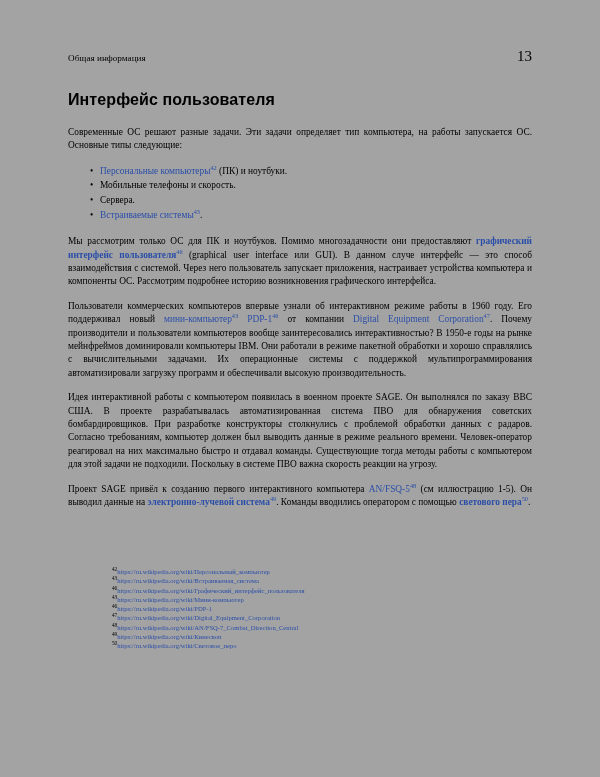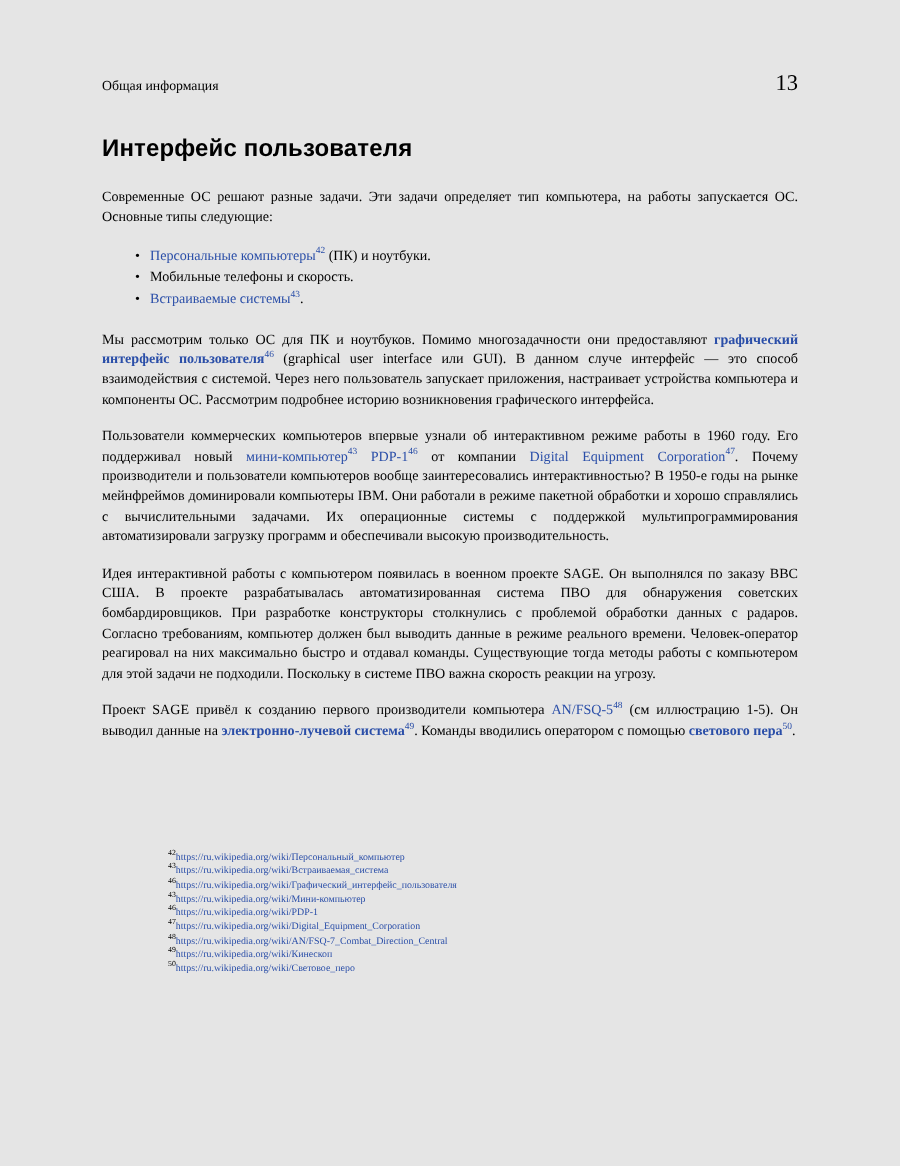--- a/index.html
+++ b/index.html
@@ -11,21 +11,21 @@
     width: 600px;
     height: 777px;
     font-family: "Liberation Serif", serif;
     color: #000000;
     overflow: hidden;
   }
   .page {
     position: relative;
     width: 600px;
     height: 777px;
-    background: #e5e5e5;
+    background: #a3a3a3;
     box-sizing: border-box;
     padding: 48px 68px 0 68px;
   }
   .header-row {
     display: flex;
     justify-content: space-between;
     align-items: baseline;
     font-size: 9.2px;
     margin-bottom: 26px;
   }
@@ -107,30 +107,31 @@
     <span class="header-right">13</span>
   </div>
 
   <h1 class="section-title">Интерфейс пользователя</h1>
 
   <p class="para">Современные ОС решают разные задачи. Эти задачи определяет тип компьютера, на работы запускается ОС. Основные типы следующие:</p>
 
   <ul class="bullets">
     <li><span class="lnk">Персональные компьютеры</span><sup>42</sup><span> (ПК) и ноутбуки.</span></li>
     <li><span>Мобильные телефоны и скорость.</span></li>
+    <li><span>Сервера.</span></li>
     <li><span class="lnk">Встраиваемые системы</span><sup>43</sup><span>.</span></li>
   </ul>
 
   <p class="para"><span>Мы рассмотрим только ОС для ПК и ноутбуков. Помимо многозадачности они предоставляют </span><span class="lnk-b">графический интерфейс пользователя</span><sup>46</sup><span> (graphical user interface или GUI). В данном случе интерфейс — это способ взаимодействия с системой. Через него пользователь запускает приложения, настраивает устройства компьютера и компоненты ОС. Рассмотрим подробнее историю возникновения графического интерфейса.</span></p>
 
   <p class="para"><span>Пользователи коммерческих компьютеров впервые узнали об интерактивном режиме работы в 1960 году. Его поддерживал новый </span><span class="lnk">мини-компьютер</span><sup>43</sup><span> </span><span class="lnk">PDP-1</span><sup>46</sup><span> от компании </span><span class="lnk">Digital Equipment Corporation</span><sup>47</sup><span>. Почему производители и пользователи компьютеров вообще заинтересовались интерактивностью? В 1950-е годы на рынке мейнфреймов доминировали компьютеры IBM. Они работали в режиме пакетной обработки и хорошо справлялись с вычислительными задачами. Их операционные системы с поддержкой мультипрограммирования автоматизировали загрузку программ и обеспечивали высокую производительность.</span></p>
 
   <p class="para">Идея интерактивной работы с компьютером появилась в военном проекте SAGE. Он выполнялся по заказу ВВС США. В проекте разрабатывалась автоматизированная система ПВО для обнаружения советских бомбардировщиков. При разработке конструкторы столкнулись с проблемой обработки данных с радаров. Согласно требованиям, компьютер должен был выводить данные в режиме реального времени. Человек-оператор реагировал на них максимально быстро и отдавал команды. Существующие тогда методы работы с компьютером для этой задачи не подходили. Поскольку в системе ПВО важна скорость реакции на угрозу.</p>
 
-  <p class="para tight"><span>Проект SAGE привёл к созданию первого производители компьютера </span><span class="lnk">AN/FSQ-5</span><sup>48</sup><span> (см иллюстрацию 1-5). Он выводил данные на </span><span class="lnk-b">электронно-лучевой система</span><sup>49</sup><span>. Команды вводились оператором с помощью </span><span class="lnk-b">светового пера</span><sup>50</sup><span>.</span></p>
+  <p class="para tight"><span>Проект SAGE привёл к созданию первого интерактивного компьютера </span><span class="lnk">AN/FSQ-5</span><sup>48</sup><span> (см иллюстрацию 1-5). Он выводил данные на </span><span class="lnk-b">электронно-лучевой система</span><sup>49</sup><span>. Команды вводились оператором с помощью </span><span class="lnk-b">светового пера</span><sup>50</sup><span>.</span></p>
 
   <div class="footnotes">
     <div class="fn"><sup>42</sup><span>https://ru.wikipedia.org/wiki/Персональный_компьютер</span></div>
     <div class="fn"><sup>43</sup><span>https://ru.wikipedia.org/wiki/Встраиваемая_система</span></div>
     <div class="fn"><sup>46</sup><span>https://ru.wikipedia.org/wiki/Графический_интерфейс_пользователя</span></div>
     <div class="fn"><sup>43</sup><span>https://ru.wikipedia.org/wiki/Мини-компьютер</span></div>
     <div class="fn"><sup>46</sup><span>https://ru.wikipedia.org/wiki/PDP-1</span></div>
     <div class="fn"><sup>47</sup><span>https://ru.wikipedia.org/wiki/Digital_Equipment_Corporation</span></div>
     <div class="fn"><sup>48</sup><span>https://ru.wikipedia.org/wiki/AN/FSQ-7_Combat_Direction_Central</span></div>
     <div class="fn"><sup>49</sup><span>https://ru.wikipedia.org/wiki/Кинескоп</span></div>

